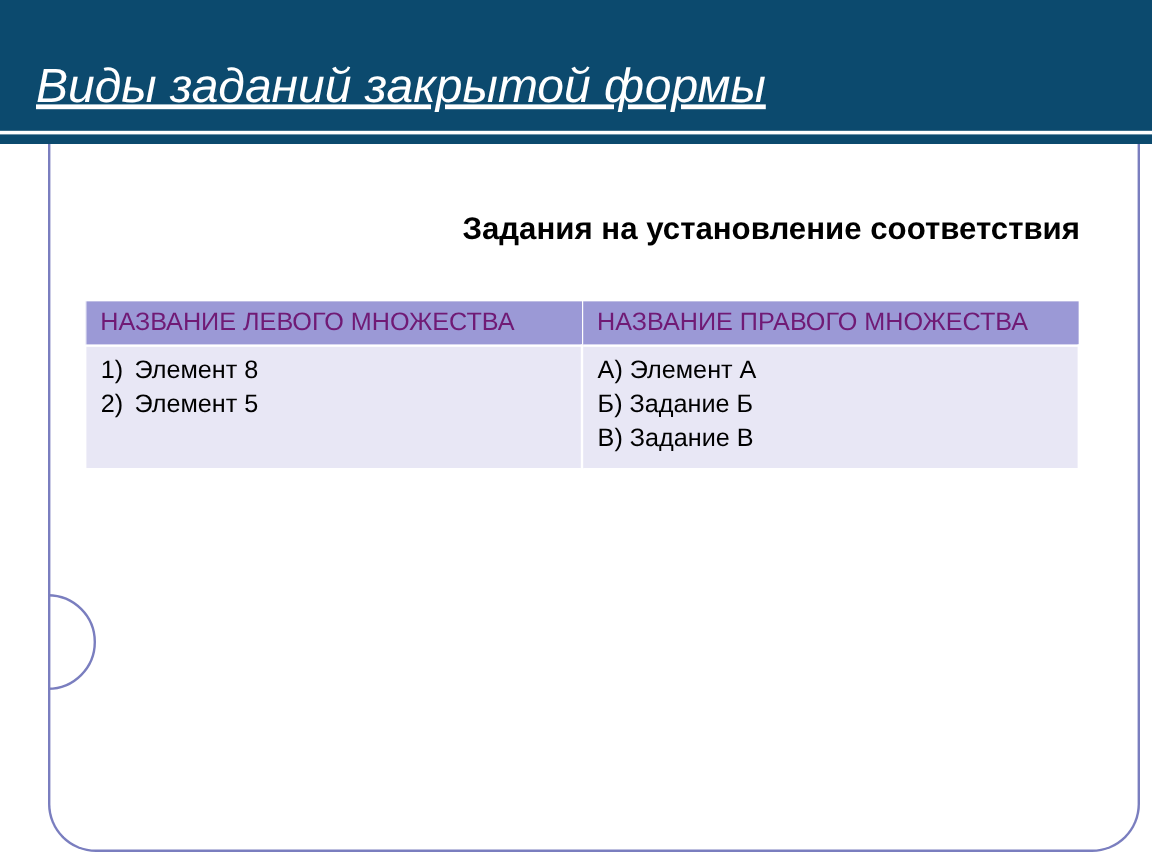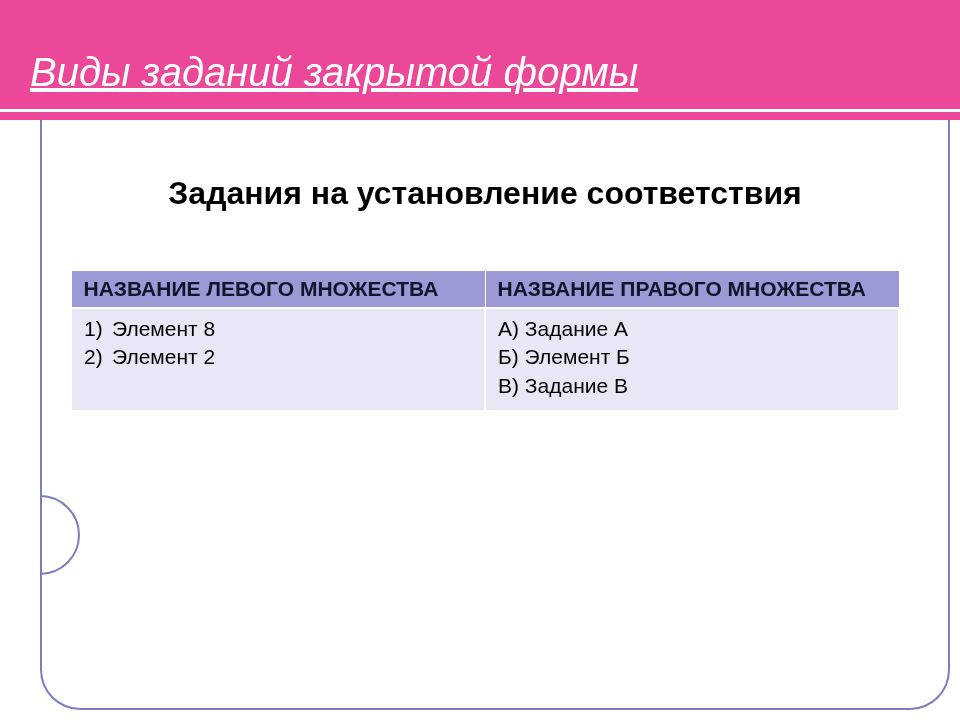--- a/index.html
+++ b/index.html
@@ -5,21 +5,21 @@
     * { margin: 0; padding: 0; box-sizing: border-box; }
     body {
       width: 960px;
       height: 720px;
       background: #ffffff;
       font-family: Arial, sans-serif;
       position: relative;
       overflow: hidden;
     }
     .header {
-      background: #ec4899;
+      background: #0c4a6e;
       height: 120px;
       position: relative;
     }
     .title {
       color: #ffffff;
       font-size: 40px;
       font-style: italic;
       text-decoration: underline;
       padding: 50px 0 0 30px;
       font-weight: normal;
@@ -59,41 +59,41 @@
       width: 40px;
       height: 580px;
       background: #ffffff;
     }
     .content {
       padding: 55px 60px 20px 70px;
       position: relative;
       z-index: 2;
     }
     .subtitle {
-      font-size: 32px;
+      font-size: 26px;
       font-weight: bold;
-      text-align: center;
+      text-align: right;
       color: #000000;
-      margin-bottom: 58px;
+      margin-bottom: 44px;
     }
     .description {
       font-size: 22px;
       text-align: center;
       color: #000000;
       margin-bottom: 28px;
       line-height: 1.4;
     }
     .table {
       width: 100%;
       border-collapse: collapse;
     }
     .table th {
       background: #9b99d6;
-      color: #0f172a;
-      font-weight: bold;
+      color: #701a75;
+      font-weight: normal;
       font-size: 21px;
       text-align: left;
       padding: 6px 12px;
       border: 1px solid #ffffff;
     }
     .table td {
       background: #e8e7f5;
       color: #000000;
       font-size: 21px;
       padding: 6px 12px 10px 12px;
@@ -132,25 +132,25 @@
     <tbody>
       <tr>
         <td class="col-left">
           <div class="left-cell-inner">
             <div class="num-item">
               <span class="num-marker">1)</span>
               <span>Элемент 8</span>
             </div>
             <div class="num-item">
               <span class="num-marker">2)</span>
-              <span>Элемент 2</span>
+              <span>Элемент 5</span>
             </div>
           </div>
         </td>
         <td class="col-right">
-          <div>А) Задание А</div>
-          <div>Б) Элемент Б</div>
+          <div>А) Элемент А</div>
+          <div>Б) Задание Б</div>
           <div>В) Задание В</div>
         </td>
       </tr>
     </tbody>
   </table>
 </div>
 
 </body></html>

